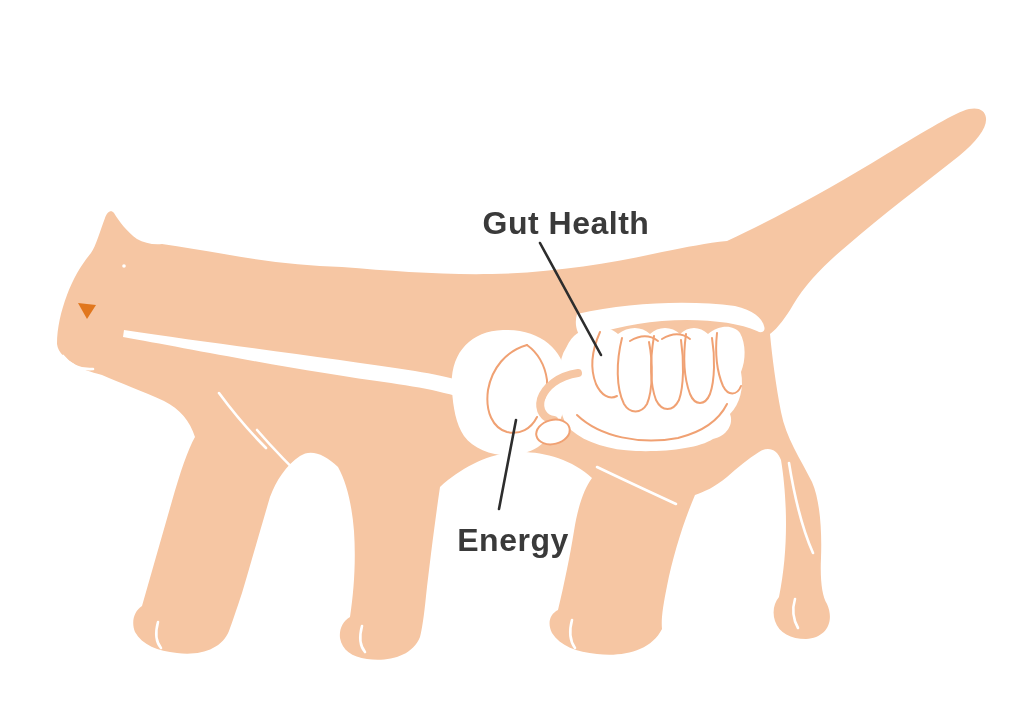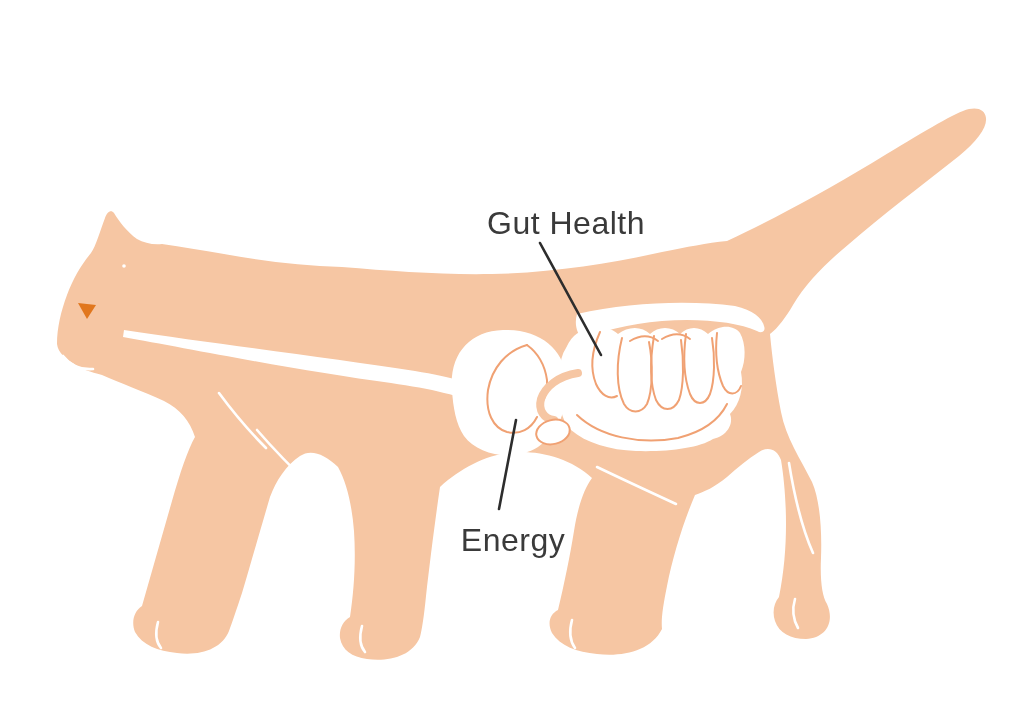--- a/index.html
+++ b/index.html
@@ -10,21 +10,21 @@
     --eye:#E1771E;
     --label_text:#3A3A3A;
     --leader_line:#2D2D2D;
   }
   html,body{margin:0;padding:0;}
   body{
     width:1024px;height:704px;background:var(--bg);
     font-family:"Liberation Sans", sans-serif;
     overflow:hidden;
   }
-  .stage{width:912px;height:704px;position:relative;}
+  .stage{width:912px;height:704px;position:relative;font-weight:bold;}
   svg{display:block;}
   .body-fill{fill:var(--body);stroke:none;}
   .white-fill{fill:var(--organ_fill);stroke:none;}
   .white-line{fill:none;stroke:var(--organ_fill);stroke-width:2.6;stroke-linecap:round;}
   .organ-line{fill:none;stroke:var(--organ_outline);stroke-width:2;stroke-linecap:round;}
   .organ-blob{fill:var(--organ_fill);stroke:var(--organ_outline);stroke-width:2;}
   .tongue{fill:none;stroke:var(--body);stroke-width:8;stroke-linecap:round;}
   .eye-fill{fill:var(--eye);stroke:none;}
   .leader{stroke:var(--leader_line);stroke-width:2.6;stroke-linecap:round;}
   .label{

